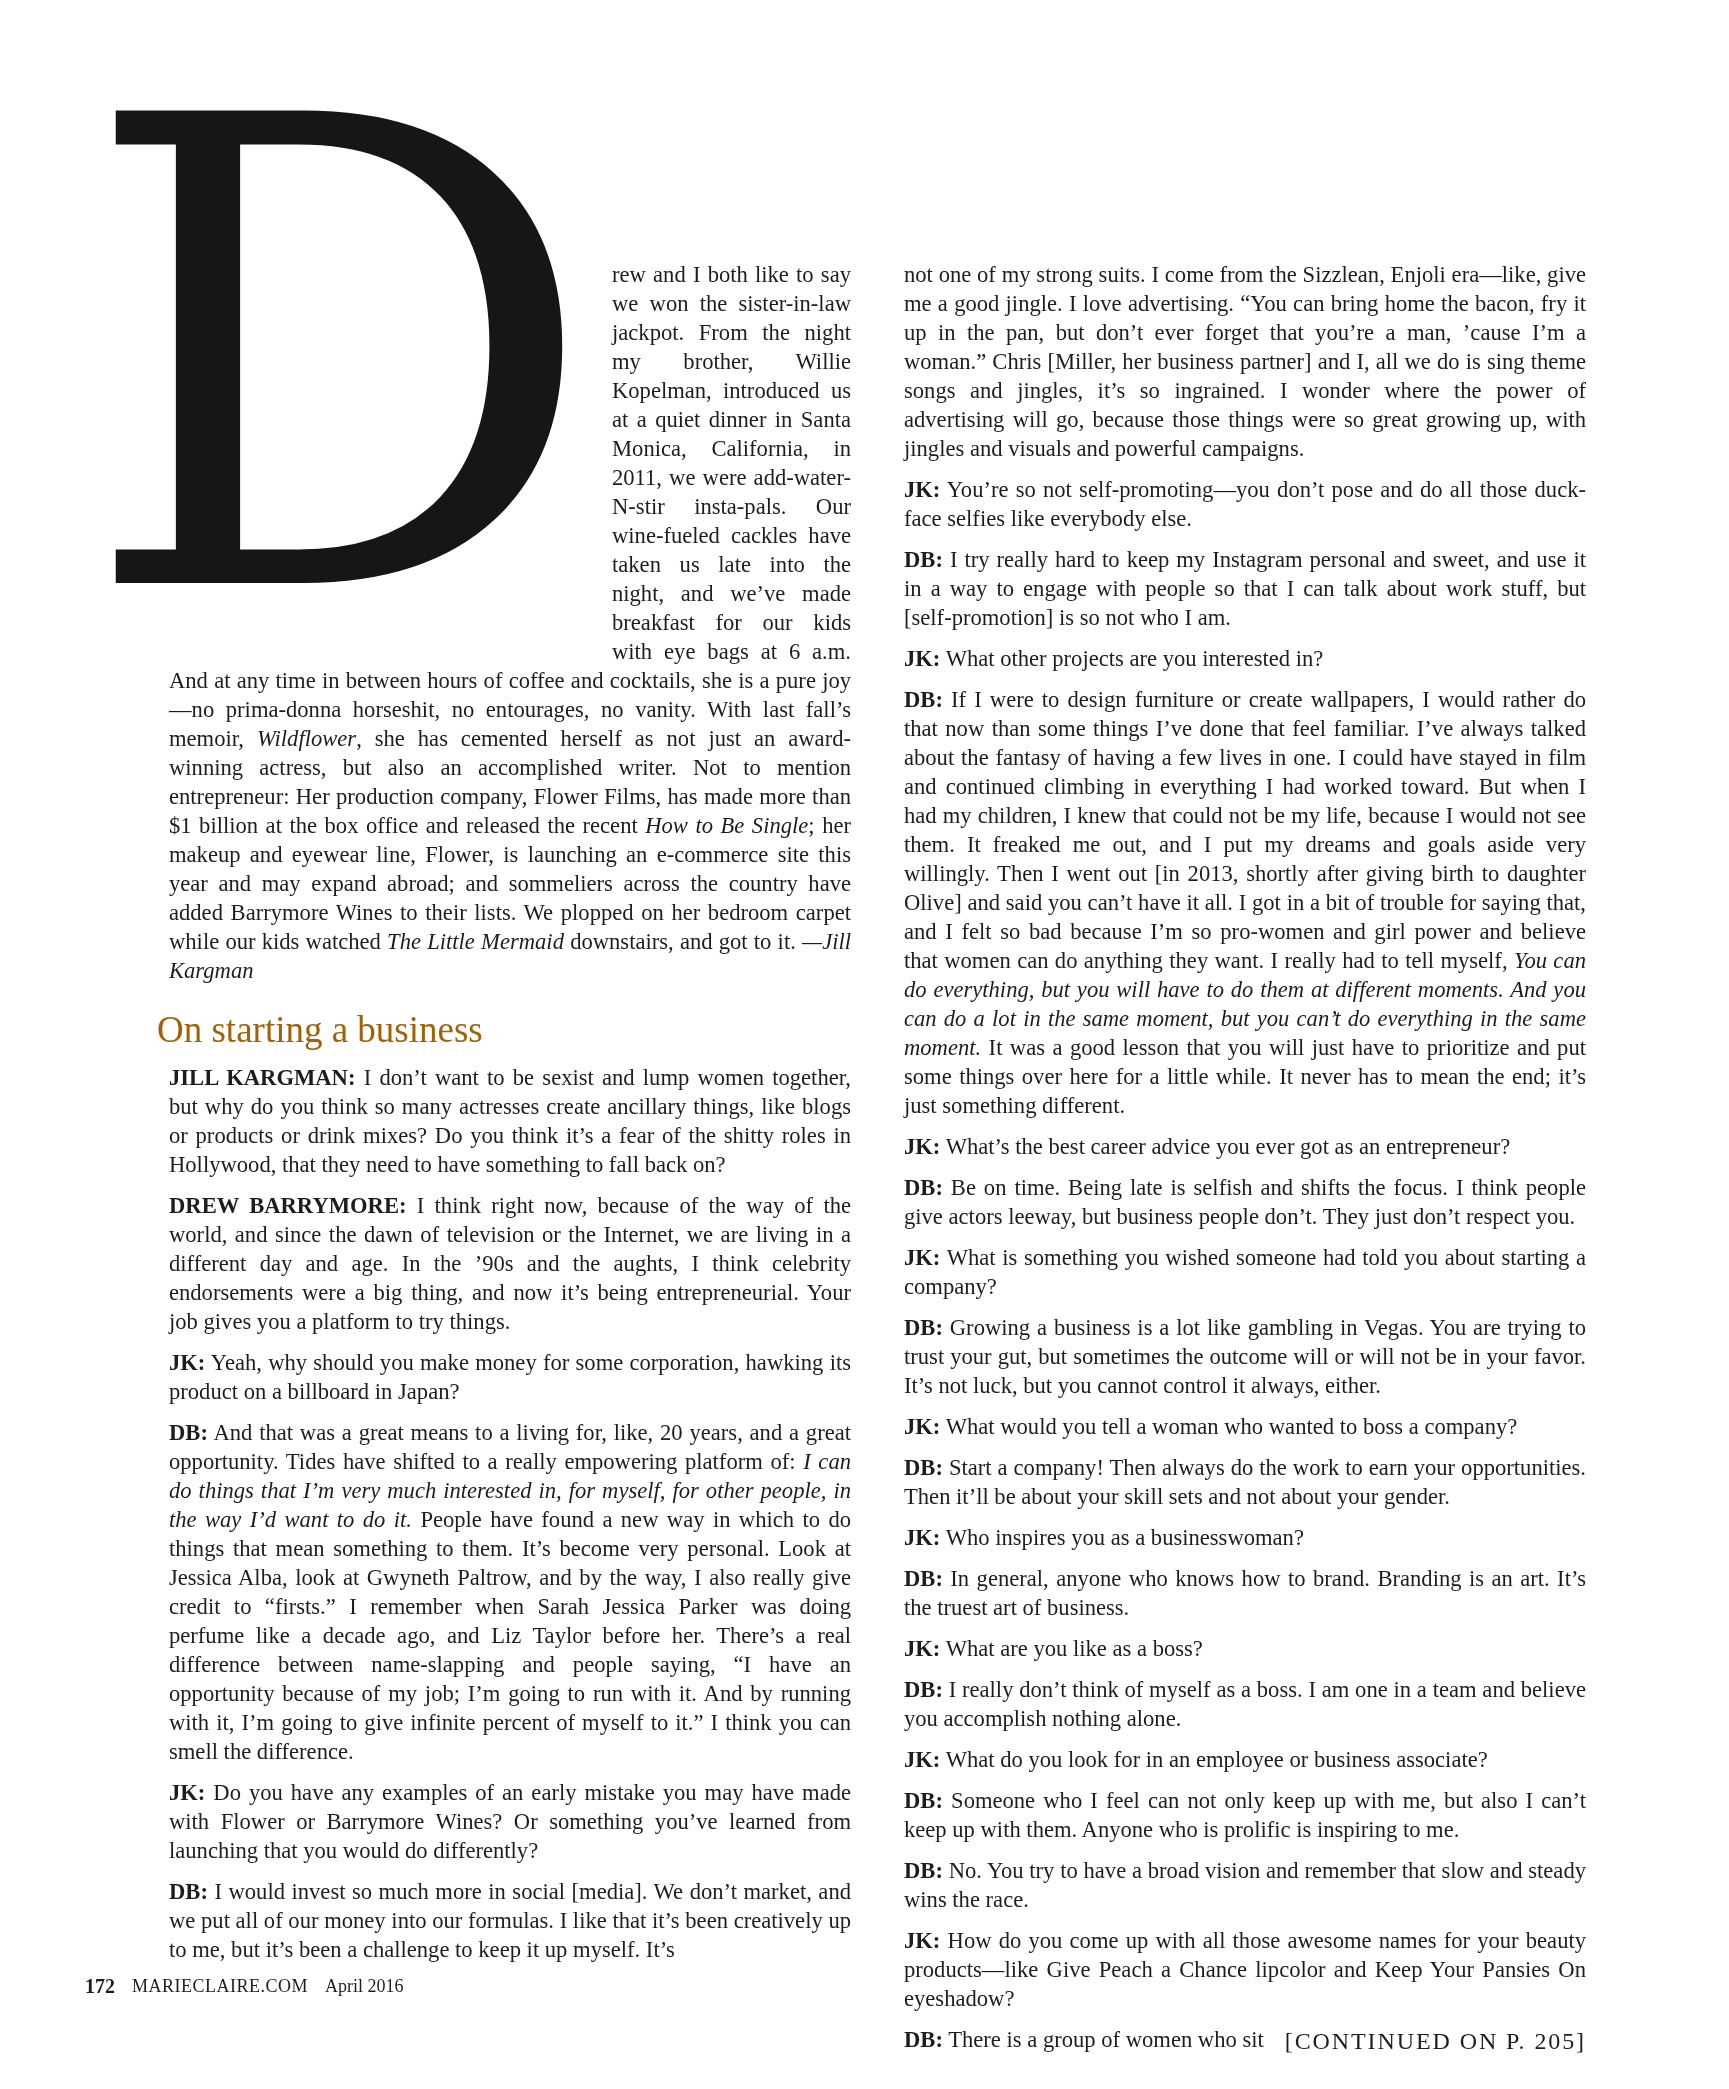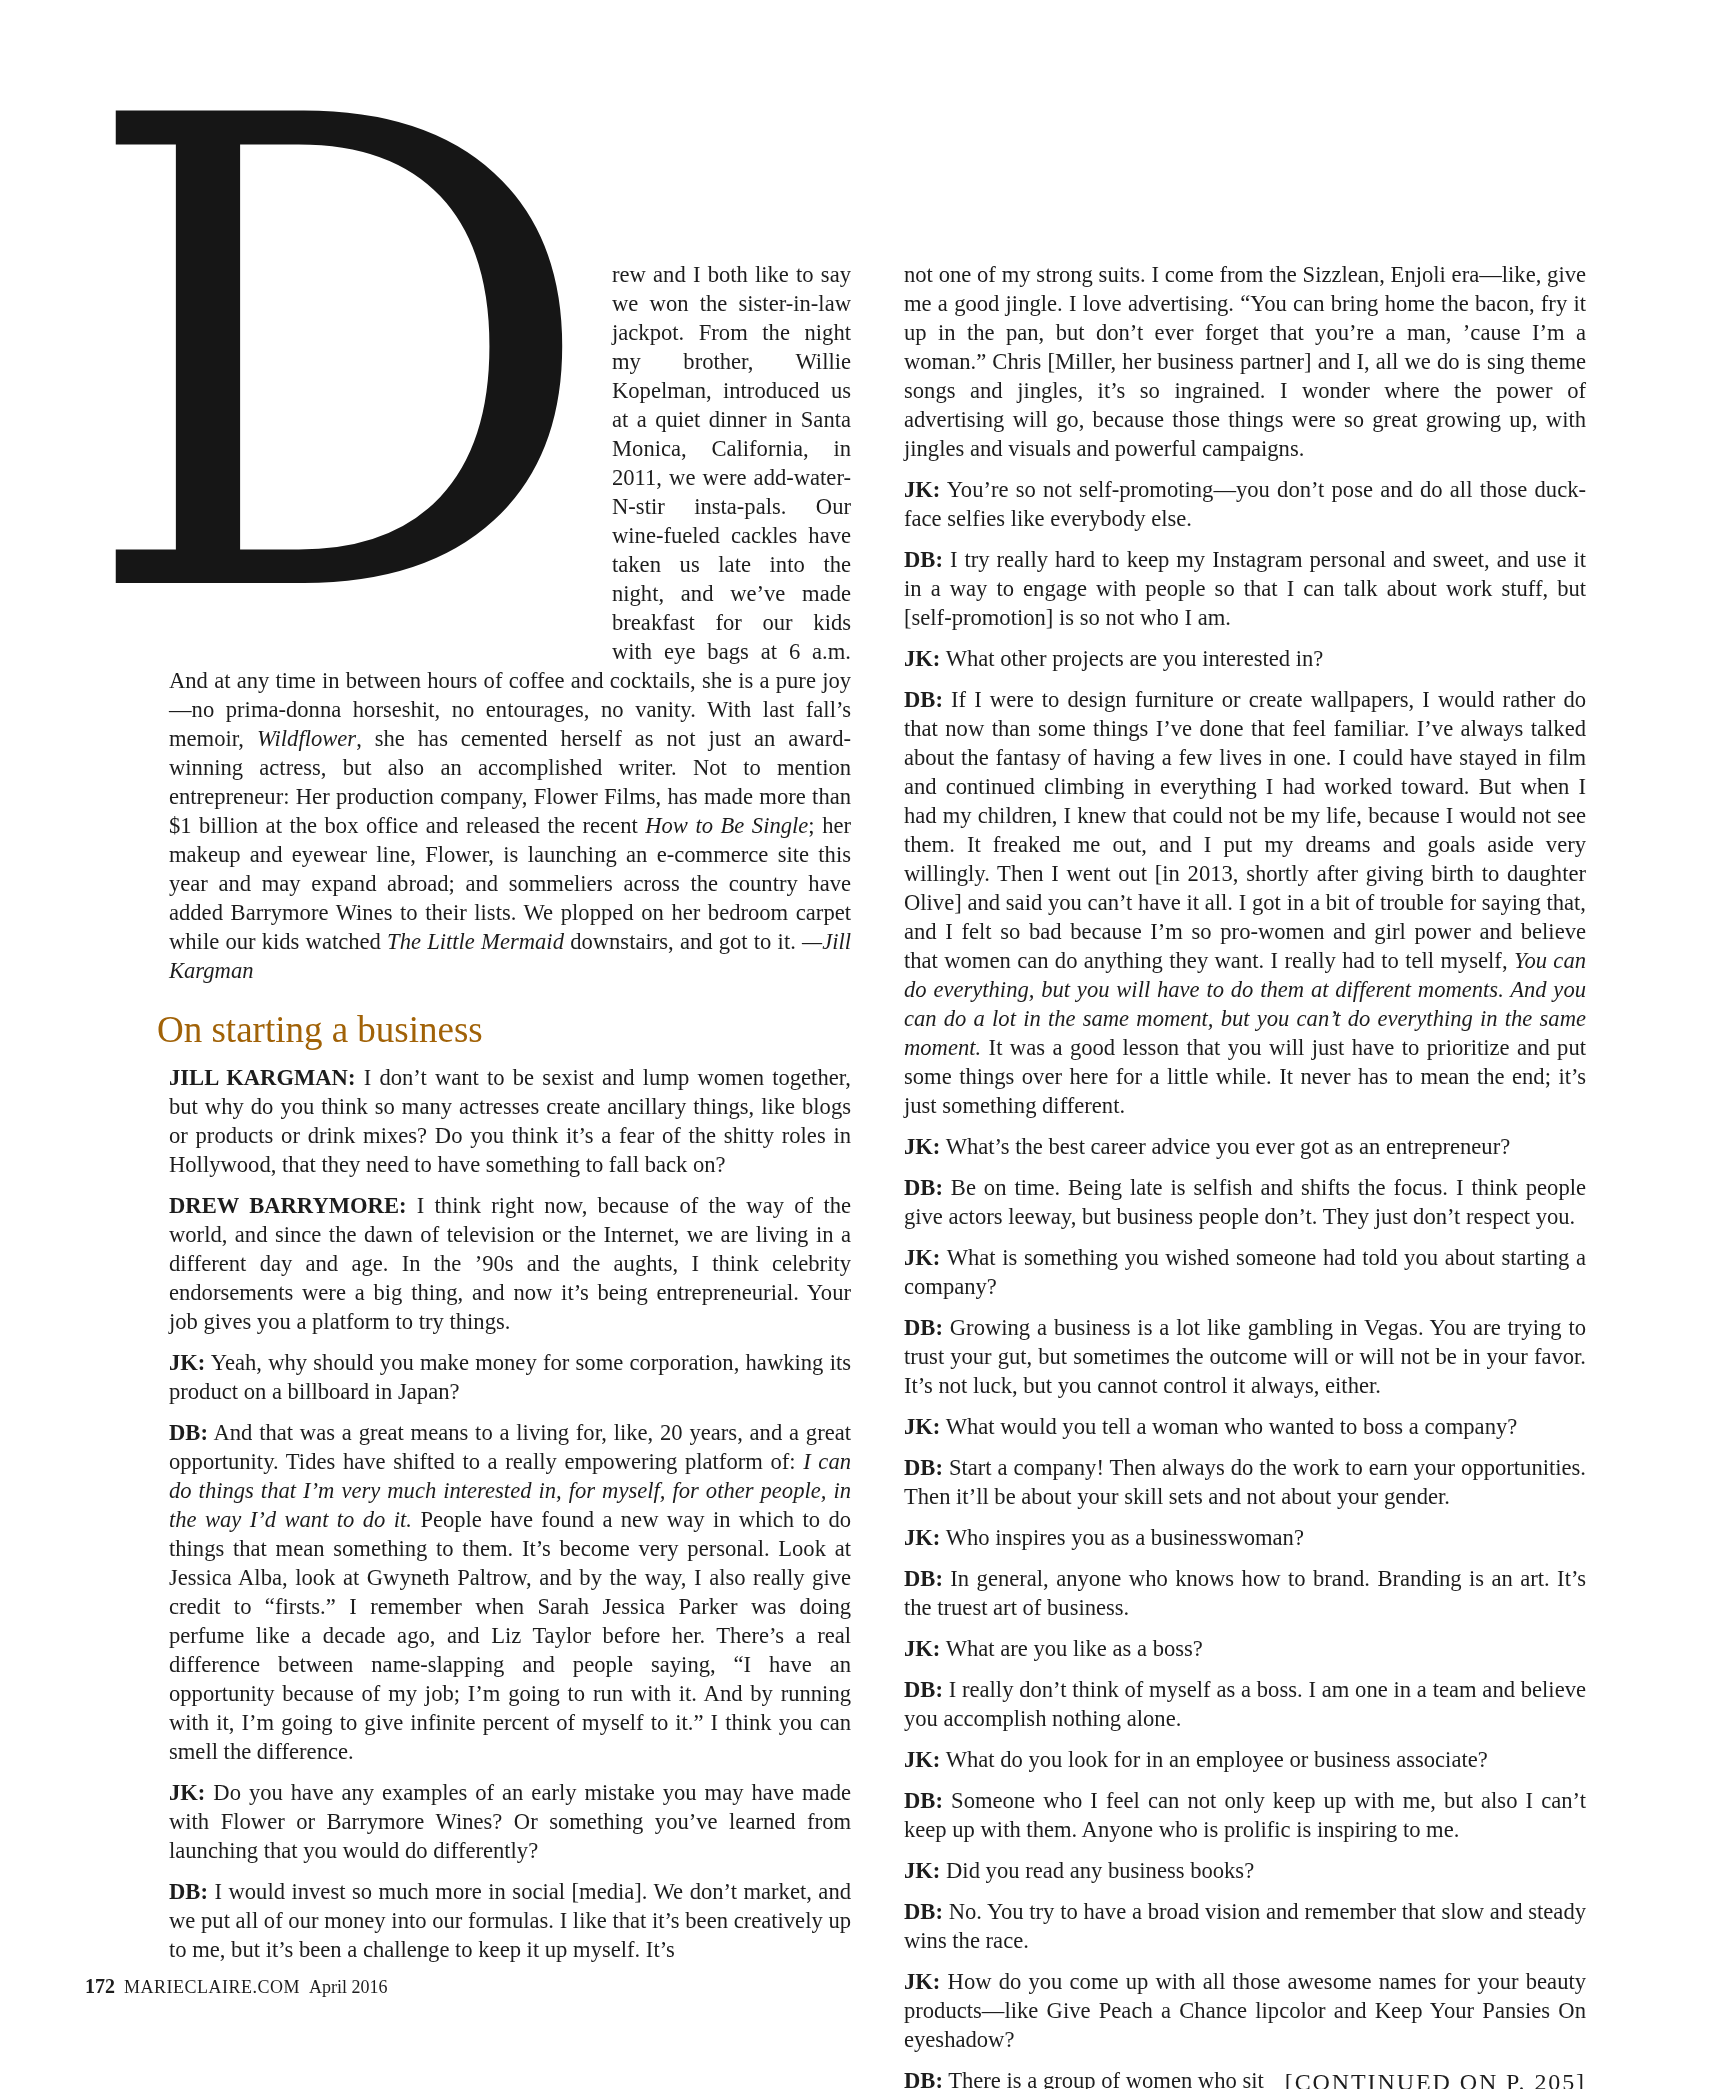--- a/index.html
+++ b/index.html
@@ -59,22 +59,22 @@
     font-weight:400;
     color:#a16207;
     margin:25px 0 9.6px 0;
     text-align:left;
   }
   .footer {
     position:absolute;
     left:85px; top:1975px;
     font-size:18px;
     display:flex;
-    align-items:flex-end;
-    gap:9px;
+    align-items:center;
+    gap:17px;
     color:#1d1d1d;
   }
   .footer .page-number { font-weight:700; font-size:20px; }
   .footer .site { letter-spacing:0.5px; }
 </style>
 </head>
 <body>
 
 <div class="page">
 
@@ -108,21 +108,20 @@
         <p class="para"><span class="seg-b">JK:</span><span class="seg-n"> What is something you wished someone had told you about starting a company?</span></p>
         <p class="para"><span class="seg-b">DB:</span><span class="seg-n"> Growing a business is a lot like gambling in Vegas. You are trying to trust your gut, but sometimes the outcome will or will not be in your favor. It’s not luck, but you cannot control it always, either.</span></p>
         <p class="para"><span class="seg-b">JK:</span><span class="seg-n"> What would you tell a woman who wanted to boss a company?</span></p>
         <p class="para"><span class="seg-b">DB:</span><span class="seg-n"> Start a company! Then always do the work to earn your opportunities. Then it’ll be about your skill sets and not about your gender.</span></p>
         <p class="para"><span class="seg-b">JK:</span><span class="seg-n"> Who inspires you as a businesswoman?</span></p>
         <p class="para"><span class="seg-b">DB:</span><span class="seg-n"> In general, anyone who knows how to brand. Branding is an art. It’s the truest art of business.</span></p>
         <p class="para"><span class="seg-b">JK:</span><span class="seg-n"> What are you like as a boss?</span></p>
         <p class="para"><span class="seg-b">DB:</span><span class="seg-n"> I really don’t think of myself as a boss. I am one in a team and believe you accomplish nothing alone.</span></p>
         <p class="para"><span class="seg-b">JK:</span><span class="seg-n"> What do you look for in an employee or business associate?</span></p>
         <p class="para"><span class="seg-b">DB:</span><span class="seg-n"> Someone who I feel can not only keep up with me, but also I can’t keep up with them. Anyone who is prolific is inspiring to me.</span></p>
-        <p class="para"><span class="seg-b">JK:</span><span class="seg-n"> Did you read any business books?</span></p>
         <p class="para"><span class="seg-b">DB:</span><span class="seg-n"> No. You try to have a broad vision and remember that slow and steady wins the race.</span></p>
         <p class="para"><span class="seg-b">JK:</span><span class="seg-n"> How do you come up with all those awesome names for your beauty products—like Give Peach a Chance lipcolor and Keep Your Pansies On eyeshadow?</span></p>
         <p class="para"><span class="seg-b">DB:</span><span class="seg-n"> There is a group of women who sit</span><span class="seg-c">[CONTINUED ON P. 205]</span></p>
       </div>
 
   </div>
 
   <div class="footer">
     <span class="page-number">172</span>
     <span class="site">MARIECLAIRE.COM</span>

